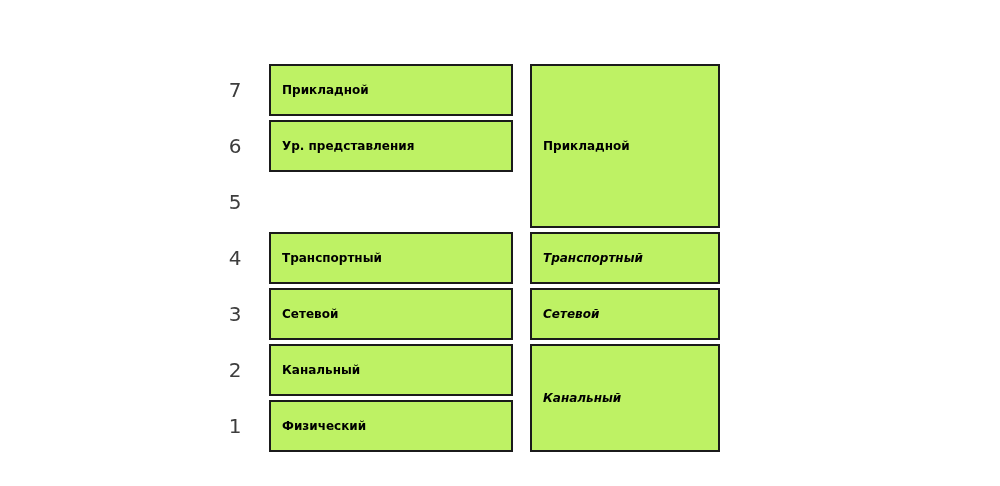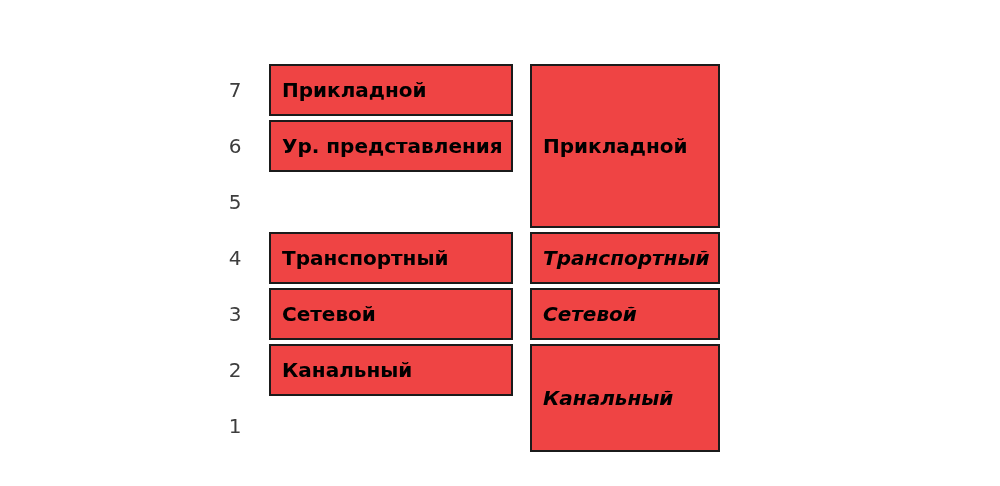--- a/index.html
+++ b/index.html
@@ -37,25 +37,25 @@
     text-align: center;
     font-size: 20px;
     font-weight: normal;
     color: #3d3d3d;
   }
 
   .box {
     position: absolute;
     box-sizing: border-box;
     border: 2px solid #1b1b1b;
-    background: #ef4444;
+    background: #bef264;
     display: flex;
     align-items: center;
     padding-left: 11px;
-    font-size: 20px;
+    font-size: 12px;
     font-weight: bold;
     color: #000000;
     white-space: nowrap;
   }
   .osi-box { left: 269px; width: 244px; height: 52px; }
   .tcp-box { left: 530px; width: 190px; }
   .italic  { font-style: italic; }
 
   .r0 { top: 64px; }
   .r1 { top: 120px; }
@@ -93,20 +93,23 @@
   </div>
   <div class="box osi-box r3">
     <span>Транспортный</span>
   </div>
   <div class="box osi-box r4">
     <span>Сетевой</span>
   </div>
   <div class="box osi-box r5">
     <span>Канальный</span>
   </div>
+  <div class="box osi-box r6">
+    <span>Физический</span>
+  </div>
 
   <div class="box tcp-box" id="tcp-app">
     <span>Прикладной</span>
   </div>
   <div class="box tcp-box italic" id="tcp-transport">
     <span>Транспортный</span>
   </div>
   <div class="box tcp-box italic" id="tcp-network">
     <span>Сетевой</span>
   </div>

